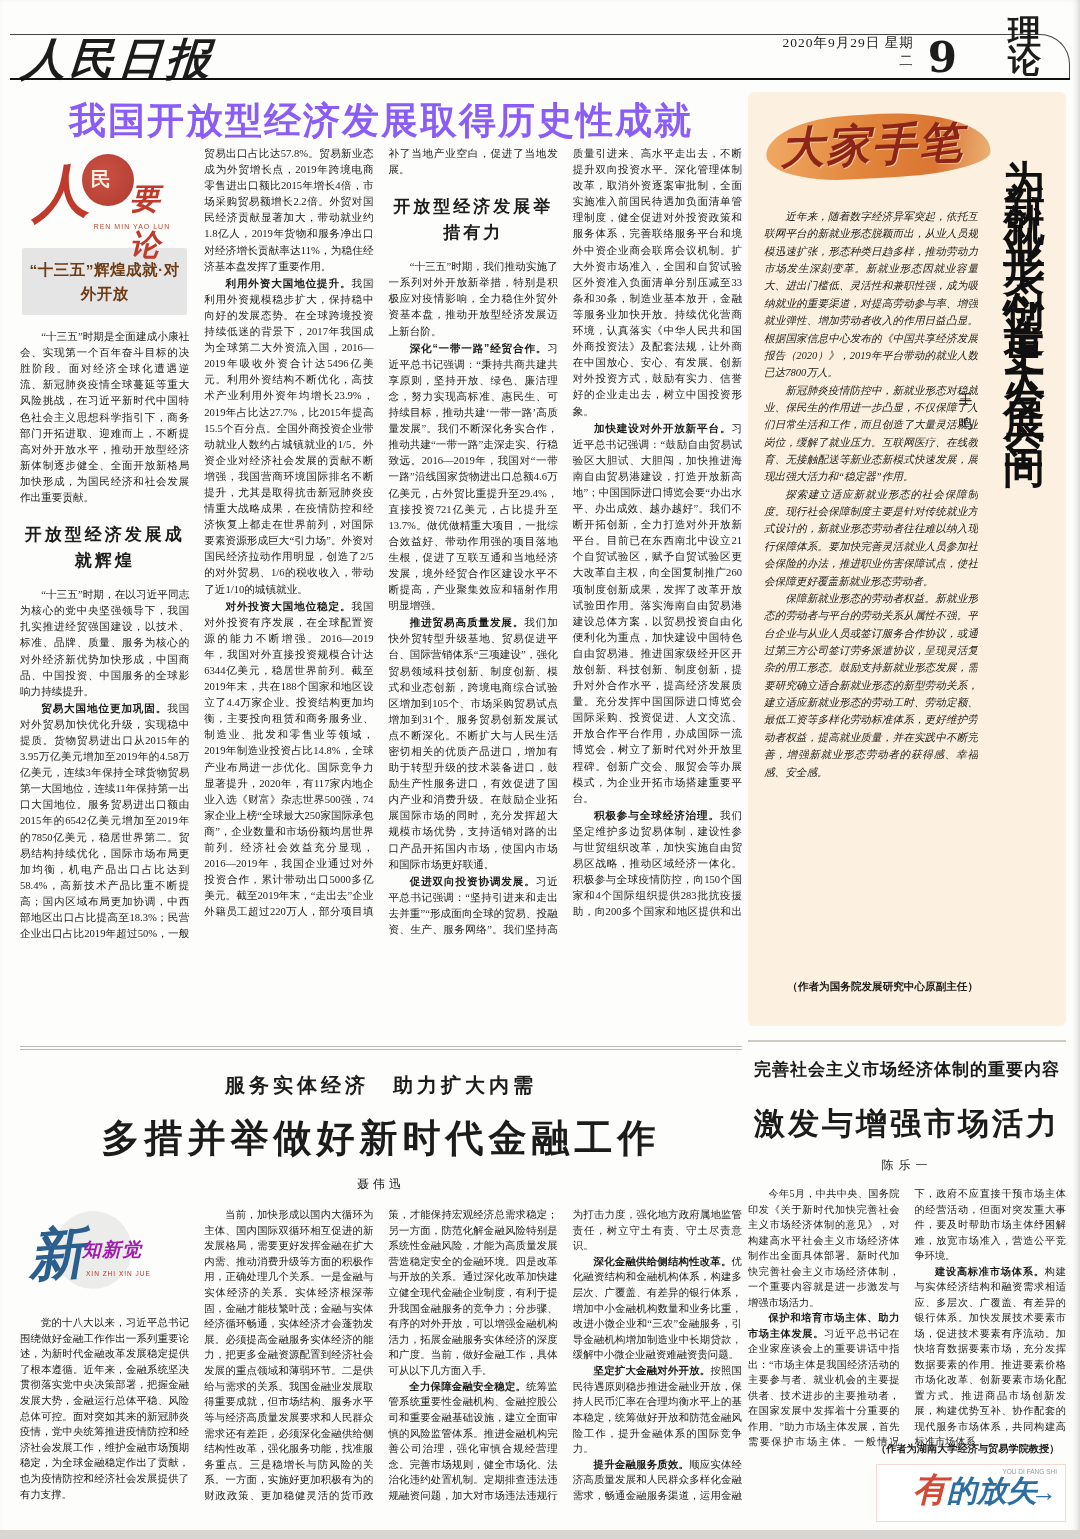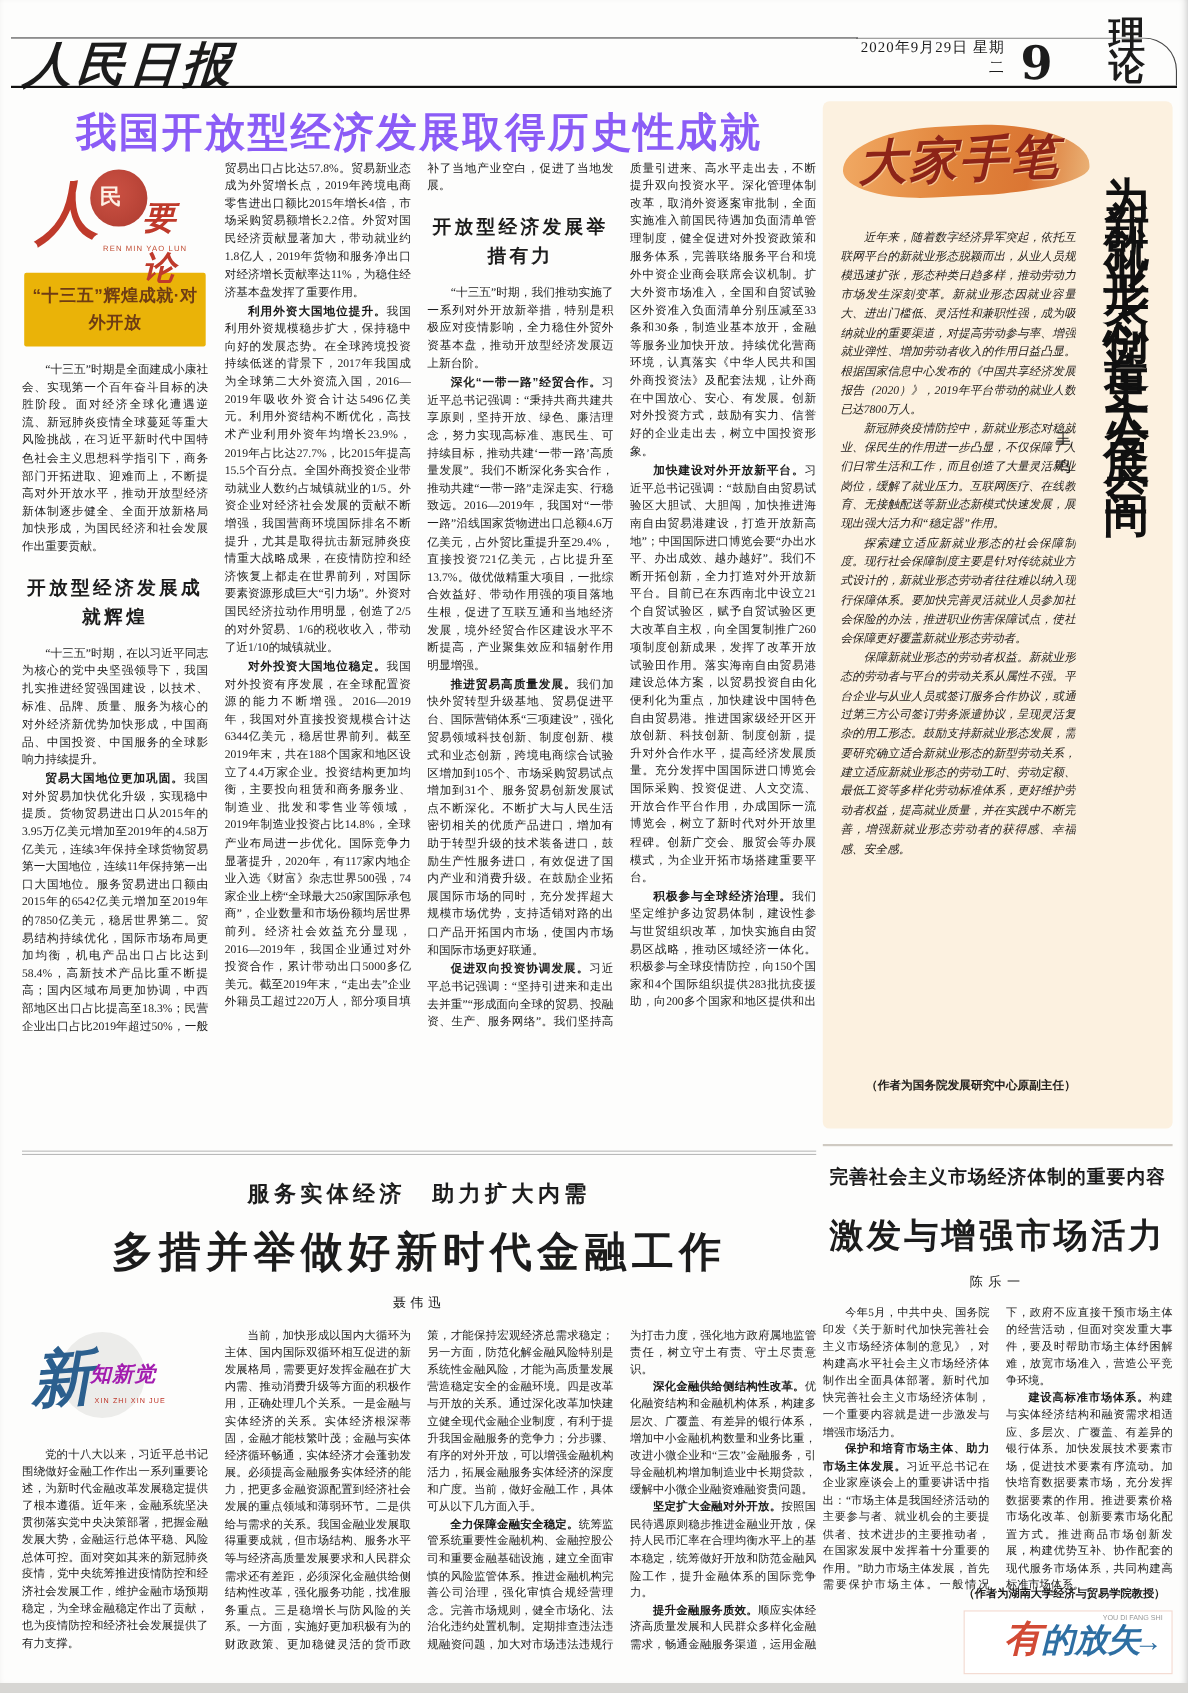--- a/index.html
+++ b/index.html
@@ -35,21 +35,21 @@
   .rmyl .big{position:absolute;left:0;top:-2px;font-size:58px;font-weight:900;color:#bf3a2b;
              font-style:italic;font-family:"DejaVu Serif",serif;transform:rotate(-6deg);}
   .rmyl .seal{position:absolute;left:52px;top:4px;width:52px;height:52px;border-radius:50%;
               background:radial-gradient(circle at 40% 40%, #c84334, #a72c1f);opacity:.92;}
   .rmyl .seal span{position:absolute;left:9px;top:10px;color:#fdeee2;font-size:20px;font-weight:bold;
                    font-family:"Liberation Sans",sans-serif;letter-spacing:2px;}
   .rmyl .yl{position:absolute;left:100px;top:26px;font-size:30px;font-weight:900;color:#bf3a2b;
             font-style:italic;font-family:"DejaVu Serif",serif;}
   .rmyl .en{position:absolute;left:64px;top:72px;font-size:7px;color:#c0492f;letter-spacing:1px;
             font-family:"Liberation Sans",sans-serif;}
-  .kicker-box{margin:10px 2px 0;background:#eab308;color:#6e3c14;font-weight:bold;
+  .kicker-box{margin:10px 2px 0;background:#e5e5e5;color:#6e3c14;font-weight:bold;
               font-family:"Liberation Sans",sans-serif;font-size:15.5px;text-align:center;
               padding:10px 2px;border-radius:2px;letter-spacing:.5px;}
   
   .right-box{position:absolute;left:748px;top:92px;width:318px;height:934px;background:#fcf1e0;
              border-radius:6px;}
   .brush{position:absolute;left:18px;top:14px;width:230px;height:88px;}
   .brush .swash{position:absolute;left:0;top:8px;width:224px;height:64px;border-radius:48% 60% 55% 45%/70% 80% 40% 55%;
                 background:linear-gradient(100deg,#efa259 5%,#e07f33 45%,#d96f2a 75%,#eab173);
                 transform:rotate(-3deg);opacity:.95;}
   .brush .txt{position:absolute;left:14px;top:10px;font-size:44px;font-weight:900;color:#8d2418;

